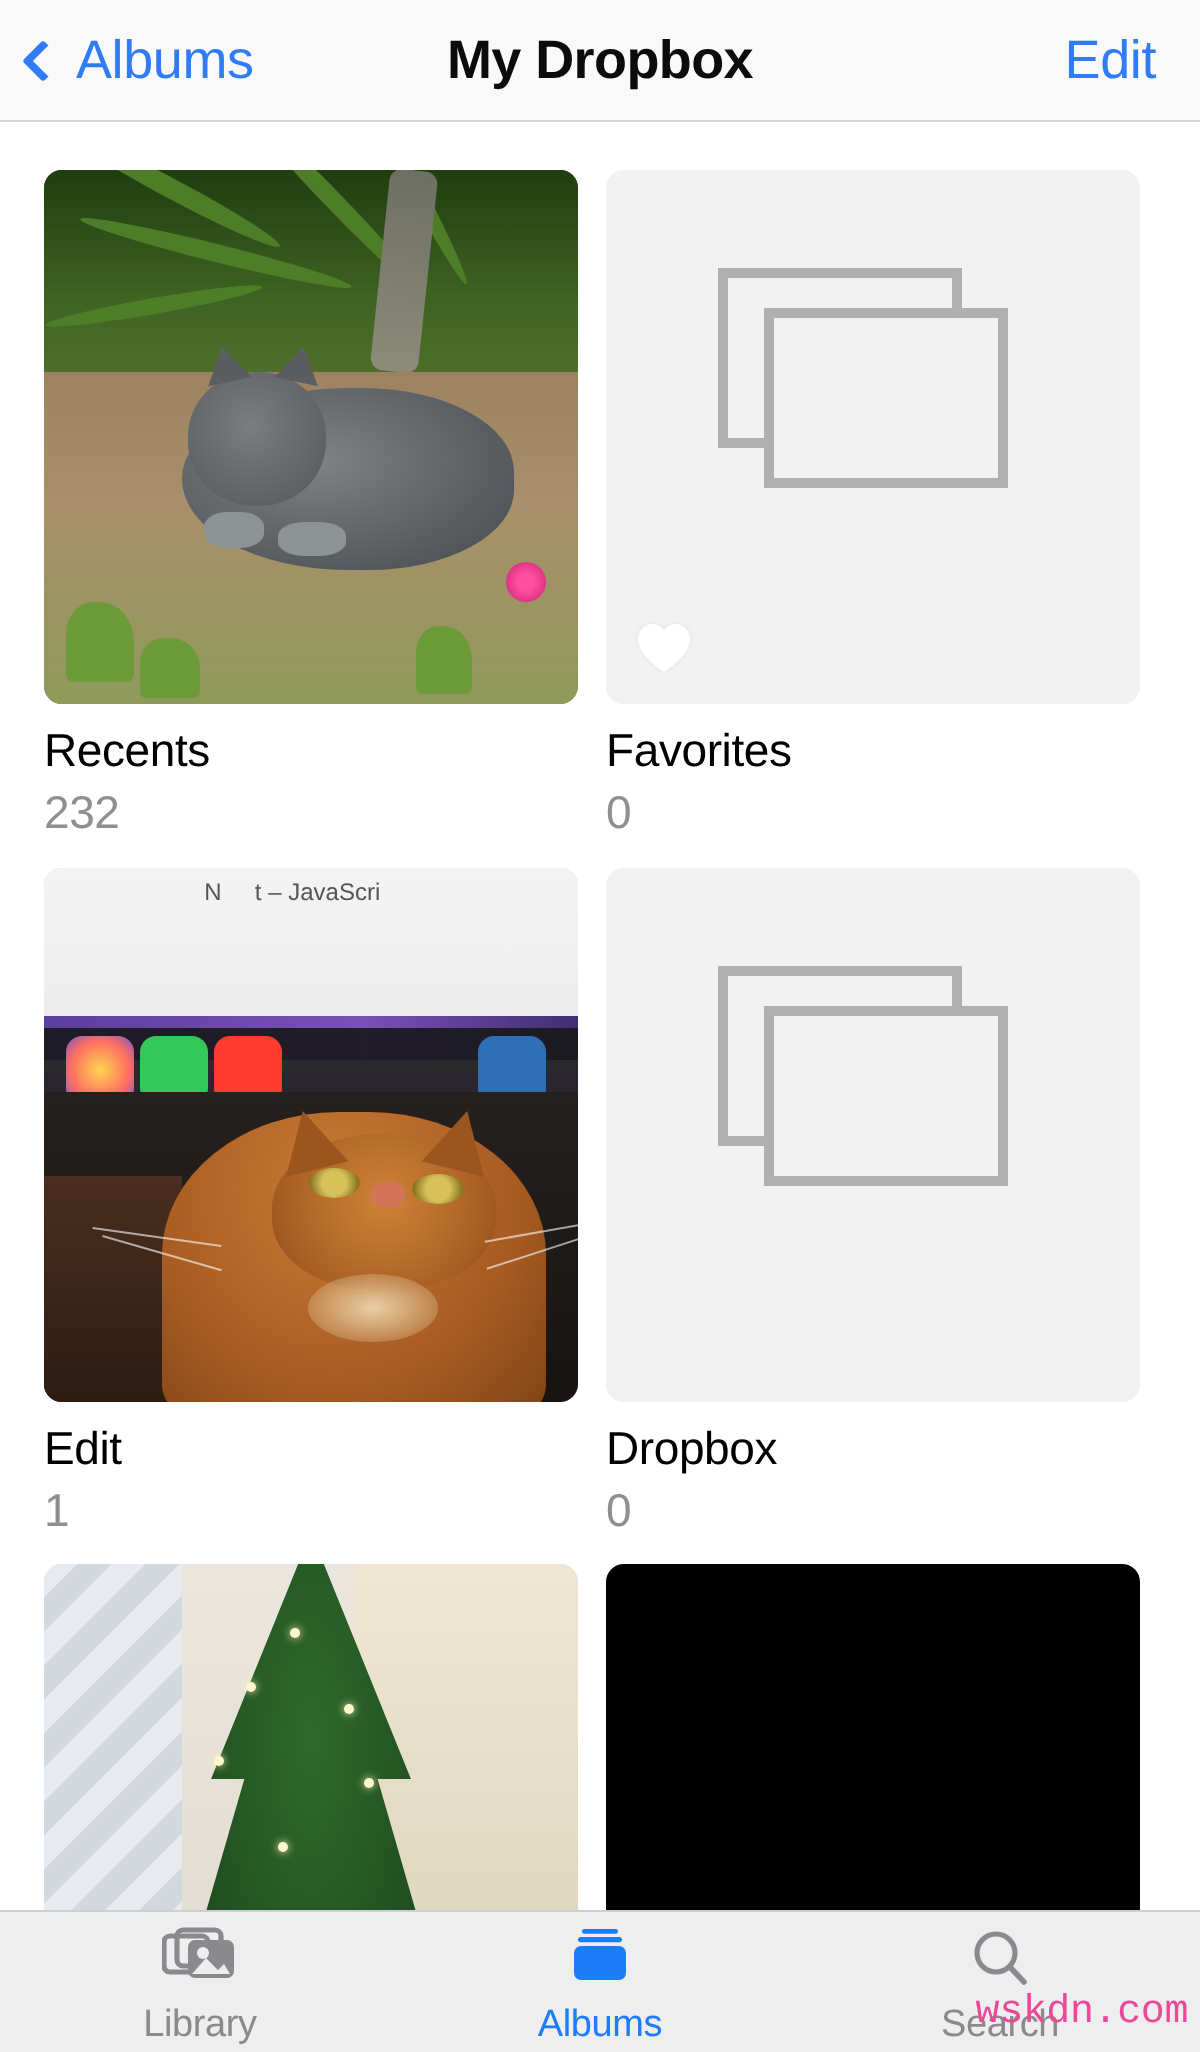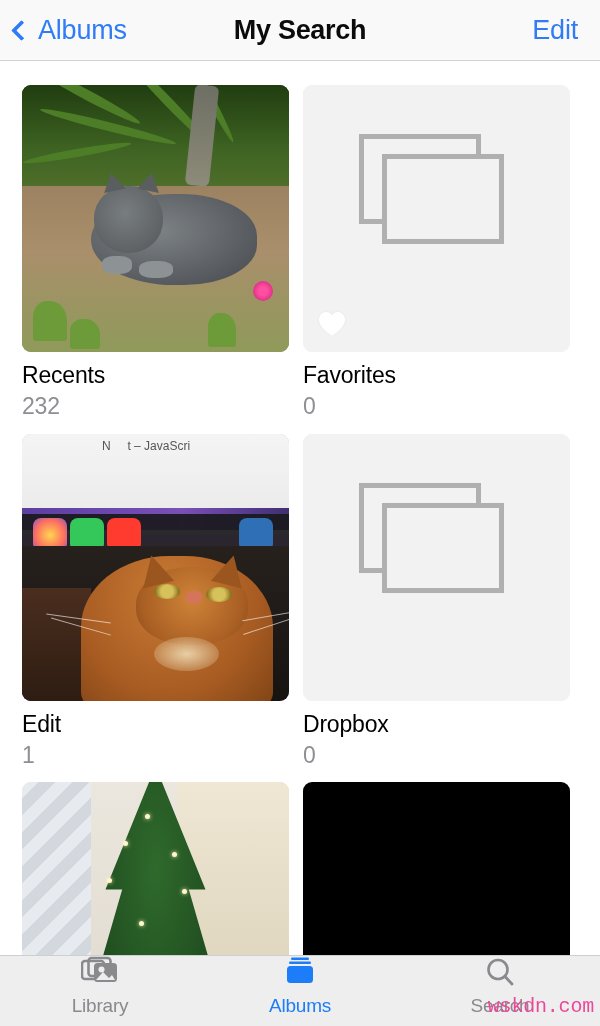--- a/index.html
+++ b/index.html
@@ -147,21 +147,21 @@
   }
 
   
   .p-black { background: #000; }
 
   
   .tabbar {
     position: absolute; left: 0; bottom: 0; width: 600px; height: 71px;
     background: rgba(237,237,237,0.94);
     border-top: 1px solid #cfcfcf;
-    display: flex; align-items: flex-start; 
+    display: flex; align-items: flex-start; padding-top: 7px;
   }
   .tab { flex: 1; display: flex; flex-direction: column; align-items: center;
     gap: 5px; cursor: pointer; }
   .tab-label { font-size: 19px; color: #8a8a8e; letter-spacing: -0.2px; }
   .tab.active .tab-label { color: #1d7cf7; }
   .tab-icon { width: 38px; height: 34px; position: relative; }
 
   .watermark {
     position: absolute; right: 6px; bottom: 8px;
     color: #ec4899; font-size: 20px; letter-spacing: -0.2px;
@@ -171,21 +171,21 @@
 </head>
 <body>
 
 <div id="screen">
 
   <div class="navbar">
     <div class="nav-back">
       <span class="chev"></span>
       <span class="nav-back-label">Albums</span>
     </div>
-    <div class="nav-title">My Search</div>
+    <div class="nav-title">My Dropbox</div>
     <div class="nav-edit">Edit</div>
   </div>
 
   <div class="grid">
 
     <div class="album">
       <div class="thumb">
         <div class="photo p-garden">
           <div class="g-foliage"></div>
           <div class="g-blade" style="left:2%;top:2%;width:120px;height:10px;transform:rotate(28deg);"></div>

